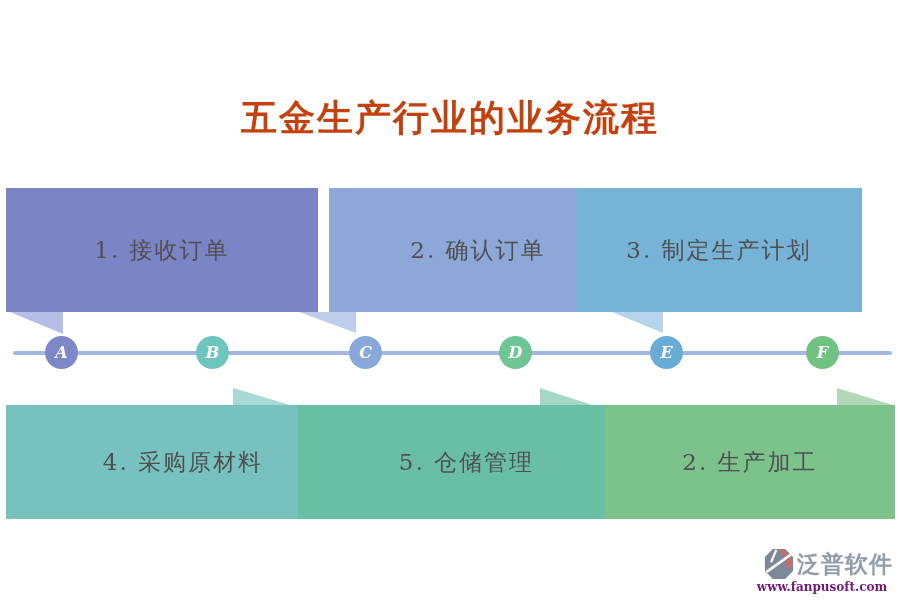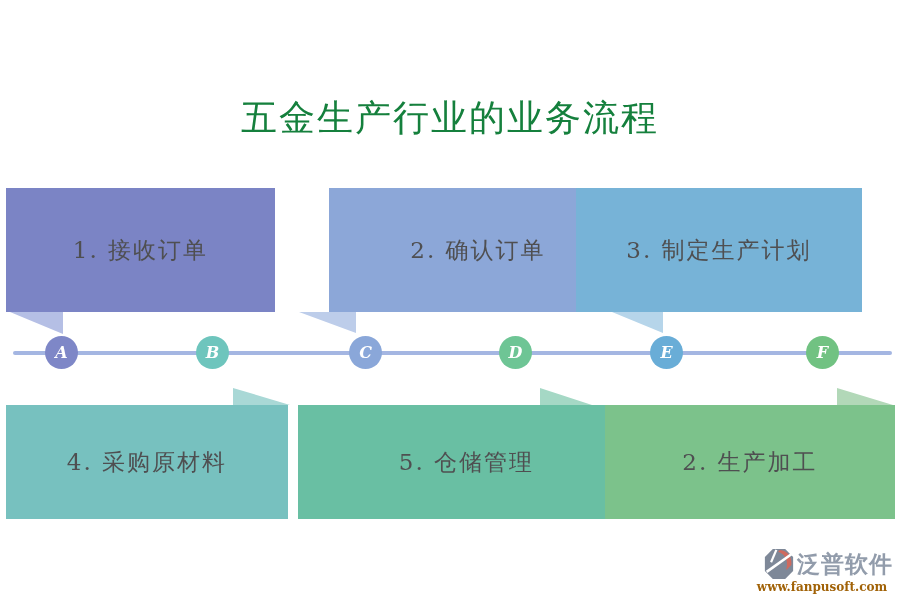--- a/index.html
+++ b/index.html
@@ -2,33 +2,33 @@
 <html><head>
 <meta charset="utf-8">
 <style>
   html,body{margin:0;padding:0;background:#ffffff;}
   .stage{
     position:relative;width:900px;height:600px;background:#ffffff;overflow:hidden;
     font-family:"Liberation Sans", sans-serif;
   }
   .title{
     position:absolute;top:94px;left:0;width:100%;text-align:center;
-    font-family:"DejaVu Serif", serif;font-weight:normal;font-size:36px;
-    color:#15803d;letter-spacing:2px;margin:0;
+    font-family:"DejaVu Serif", serif;font-weight:bold;font-size:36px;
+    color:#c2410c;letter-spacing:2px;margin:0;
   }
   
   .box{
     position:absolute;display:flex;align-items:center;justify-content:center;
     font-family:"DejaVu Serif", serif;font-size:23px;color:#4f4f51;
     letter-spacing:2px;font-weight:500;
   }
-  .b1{left:6px;  top:188px;width:269px;height:124px;}
+  .b1{left:6px;  top:188px;width:312px;height:124px;}
   .b2{left:297px;top:188px;width:298px;height:124px;margin-left:32px;}
   .b3{left:576px;top:188px;width:286px;height:124px;}
-  .b4{left:6px;  top:405px;width:282px;height:114px;}
+  .b4{left:6px;  top:405px;width:282px;height:114px;padding-left:36px;}
   .b5{left:298px;top:405px;width:297px;height:114px;}
   .b6{left:605px;top:405px;width:290px;height:114px;}
   .tail{position:absolute;}
   .tail-top{clip-path:polygon(0 0,100% 0,100% 100%);}       
   .tail-bottom{clip-path:polygon(0 0,0 100%,100% 100%);}    
   .t1{left:10px; top:312px;width:53px;height:22px;}
   .t2{left:299px;top:312px;width:57px;height:21px;}
   .t3{left:612px;top:312px;width:51px;height:21px;}
   .t4{left:233px;top:388px;width:57px;height:17px;}
   .t5{left:540px;top:388px;width:52px;height:17px;}
@@ -115,16 +115,16 @@
       <span style="display:inline-flex;">
         <svg width="30" height="32" viewBox="0 0 34 36" aria-hidden="true">
           <polygon points="10,1 24,1 33,10 33,26 24,35 10,35 1,26 1,10" fill="#7e8898"></polygon>
           <path d="M18 2 C27 3 32 10 31 19 L25 25 C28 15 25 7 16 4 Z" fill="#cf6a5e"></path>
           <line x1="3" y1="27" x2="31" y2="7" stroke="#ffffff" stroke-width="3"></line>
           <line x1="14" y1="2" x2="8" y2="16" stroke="#ffffff" stroke-width="2.5"></line>
         </svg>
       </span>
       <span class="brand" style="color: rgb(146, 156, 171);">泛普软件</span>
     </div>
-    <div class="footer-url" style="color: #a16207;">www.fanpusoft.com</div>
+    <div class="footer-url" style="color: #701a75;">www.fanpusoft.com</div>
   </div>
 
 </div>
 
 </body></html>

